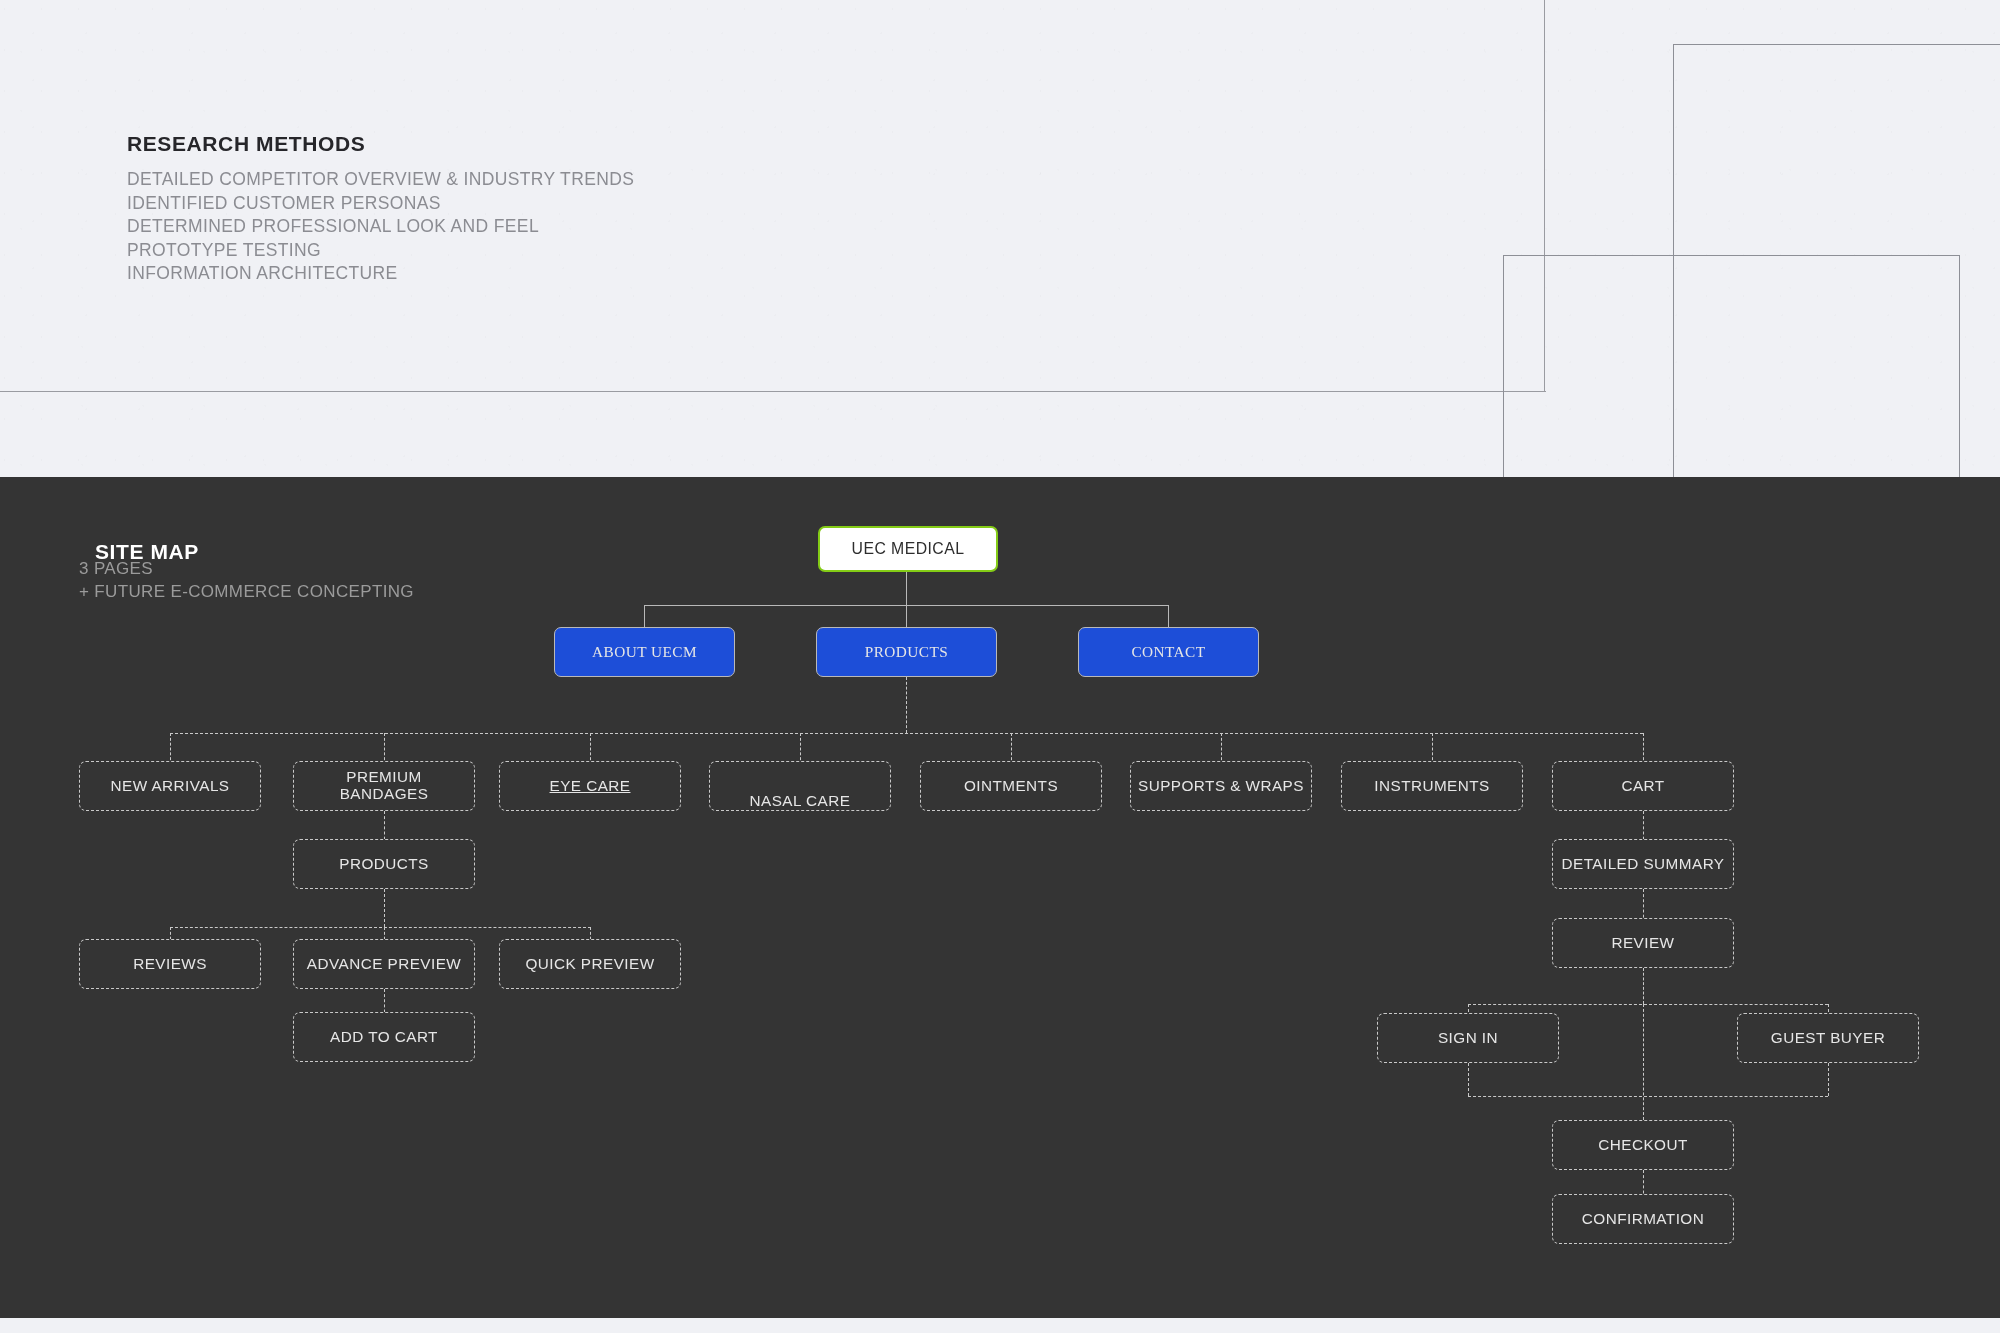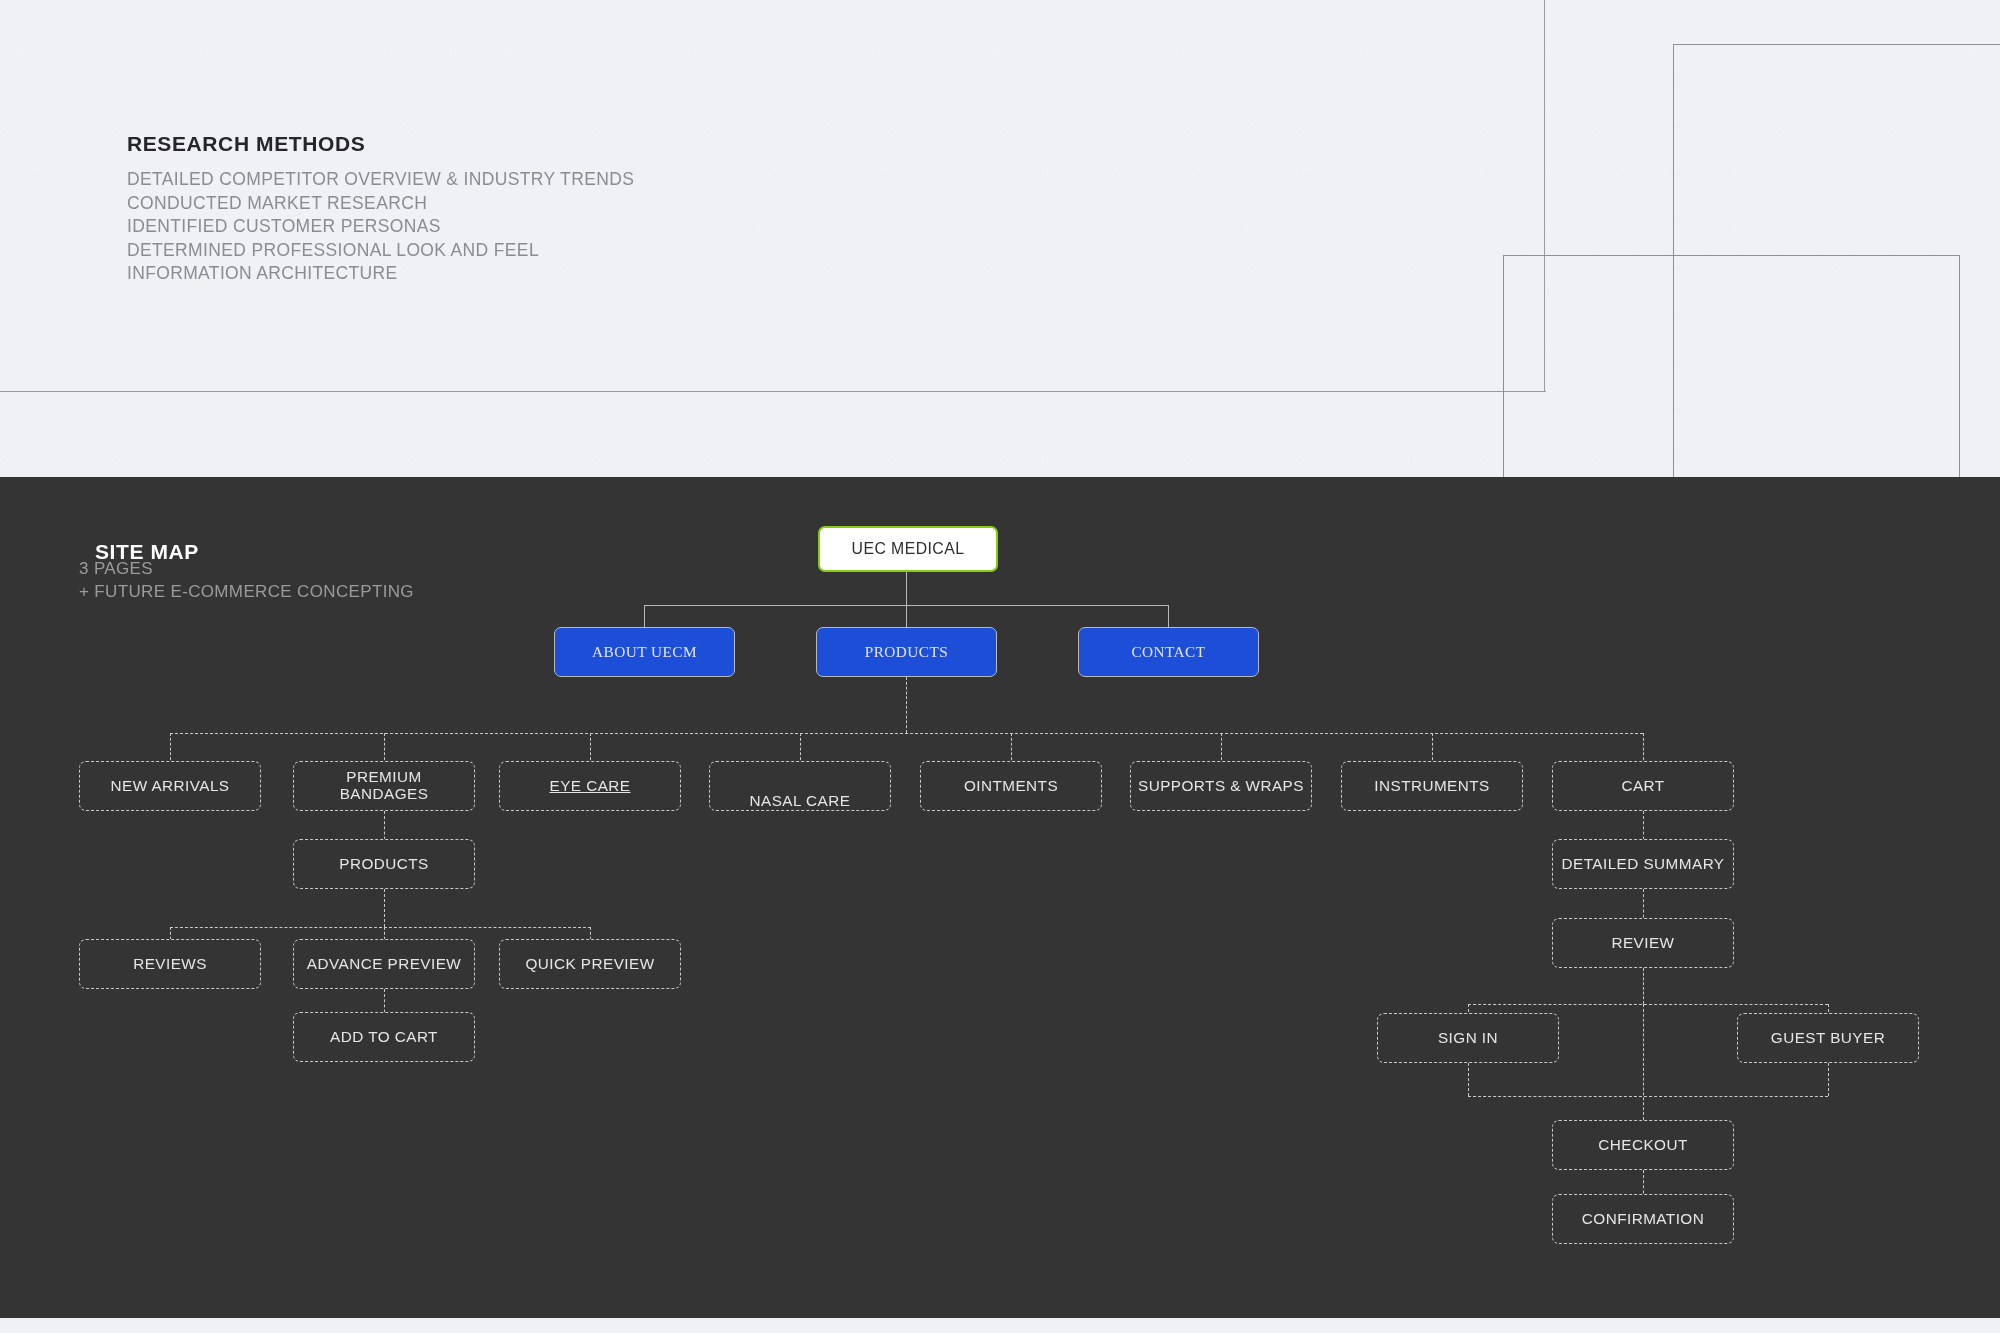--- a/index.html
+++ b/index.html
@@ -88,23 +88,23 @@
 
     <div class="deco-line" style="left:1544px; top:0; width:1px; height:392px;"></div>
     <div class="deco-line" style="left:0; top:391px; width:1546px; height:1px;"></div>
     <div class="deco-rect" style="left:1503px; top:255px; width:455px; height:222px;"></div>
     <div class="deco-rect" style="left:1673px; top:44px; width:420px; height:433px;"></div>
 
     <div class="rm-block">
       <h1 class="rm-title">RESEARCH METHODS</h1>
       <ul class="rm-list">
         <li>DETAILED COMPETITOR OVERVIEW &amp; INDUSTRY TRENDS</li>
-        <li>CONDUCTED MARKET RESEARCH</li>
         <li>IDENTIFIED CUSTOMER PERSONAS</li>
         <li>DETERMINED PROFESSIONAL LOOK AND FEEL</li>
+        <li>PROTOTYPE TESTING</li>
         <li>INFORMATION ARCHITECTURE</li>
       </ul>
     </div>
   </section>
 
   <section class="dark-section">
 
     <h2 class="sm-title">SITE MAP</h2>
     <div class="sm-sub">
       <div>3 PAGES</div>

